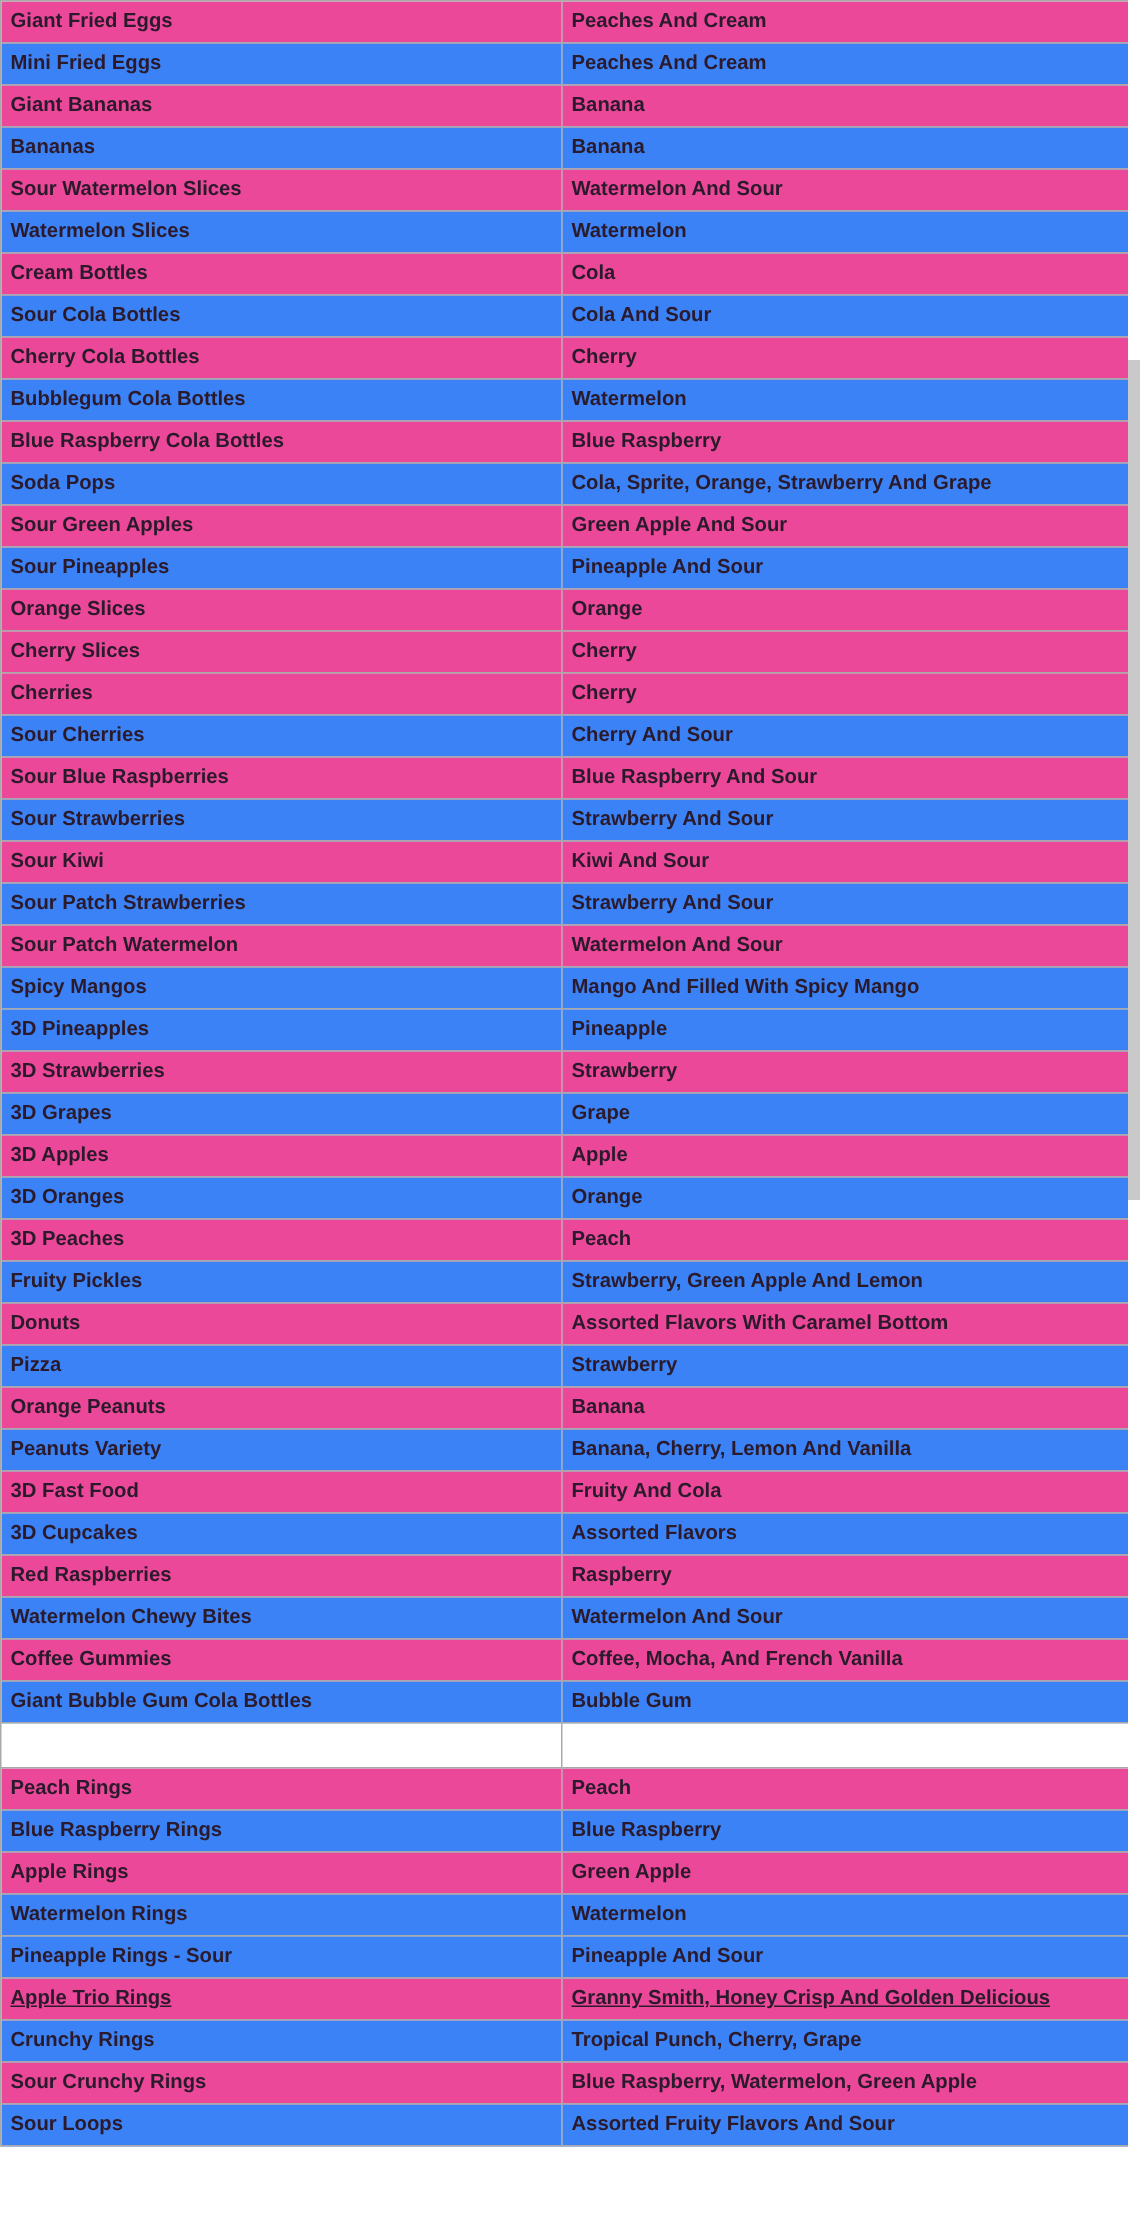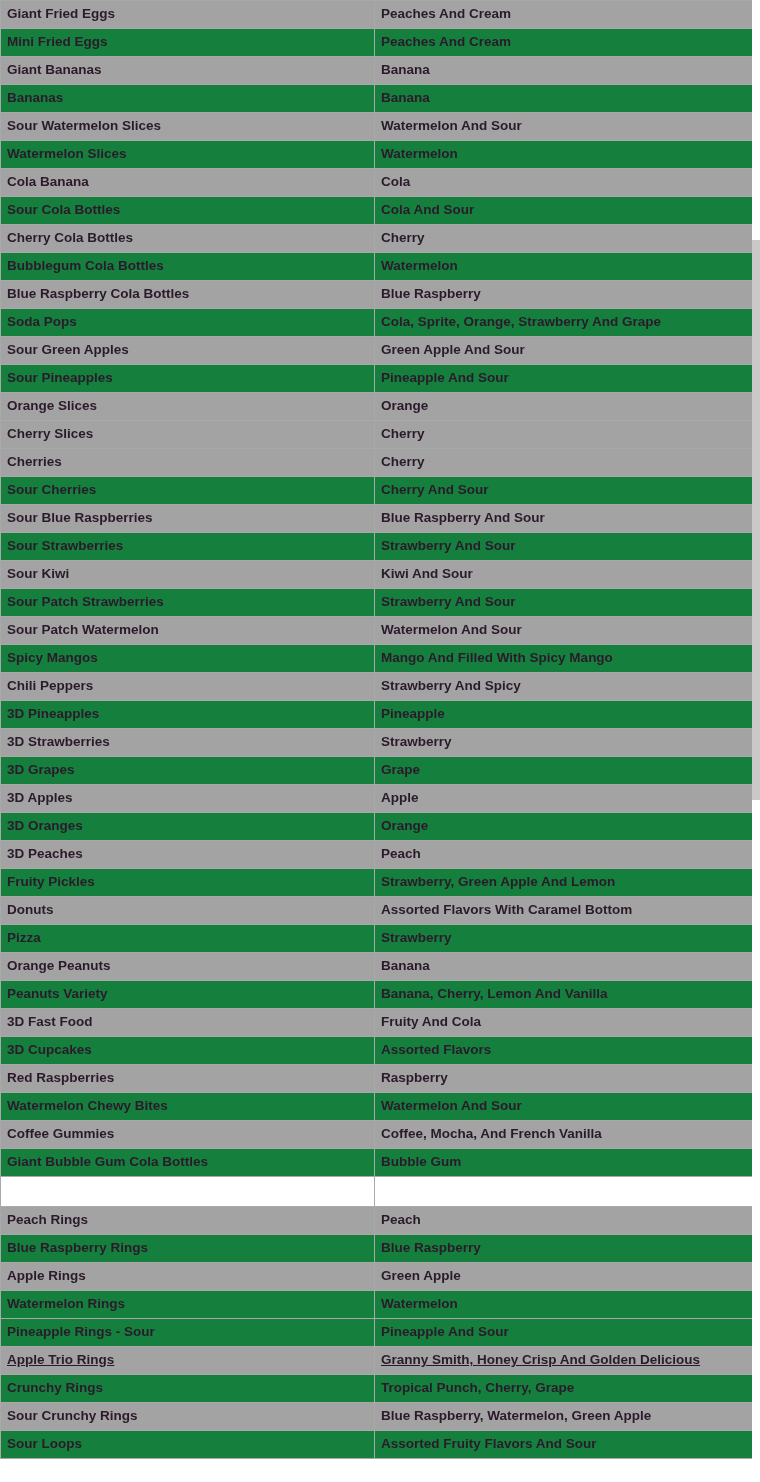--- a/index.html
+++ b/index.html
@@ -30,22 +30,22 @@
     border: 1px solid #a9a9a9;
     padding: 4px 6px 5px 6px;
     font-size: 13.5px;
     font-weight: bold;
     color: #2b1a2b;
     line-height: 1.18;
     vertical-align: middle;
     height: 18px;
     word-wrap: break-word;
   }
-  tr.shade-light td { background: #a3a3a3; }
-  tr.shade-dark td { background: #15803d; }
+  tr.shade-light td { background: #ec4899; }
+  tr.shade-dark td { background: #3b82f6; }
   tr.spacer td {
     background: #ffffff;
     height: 20px;
     border-left: 1px solid #a9a9a9;
     border-right: 1px solid #a9a9a9;
     border-top: 1px solid #a9a9a9;
     border-bottom: 1px solid #a9a9a9;
   }
   tr.spacer td.blankcell {
     background: #ffffff;
@@ -101,21 +101,21 @@
         </tr>
         <tr class="shade-light">
           <td>Sour Watermelon Slices</td>
           <td>Watermelon And Sour</td>
         </tr>
         <tr class="shade-dark">
           <td>Watermelon Slices</td>
           <td>Watermelon</td>
         </tr>
         <tr class="shade-light">
-          <td>Cola Banana</td>
+          <td>Cream Bottles</td>
           <td>Cola</td>
         </tr>
         <tr class="shade-dark">
           <td>Sour Cola Bottles</td>
           <td>Cola And Sour</td>
         </tr>
         <tr class="shade-light">
           <td>Cherry Cola Bottles</td>
           <td>Cherry</td>
         </tr>
@@ -171,24 +171,20 @@
           <td>Sour Patch Strawberries</td>
           <td>Strawberry And Sour</td>
         </tr>
         <tr class="shade-light">
           <td>Sour Patch Watermelon</td>
           <td>Watermelon And Sour</td>
         </tr>
         <tr class="shade-dark">
           <td>Spicy Mangos</td>
           <td>Mango And Filled With Spicy Mango</td>
-        </tr>
-        <tr class="shade-light">
-          <td>Chili Peppers</td>
-          <td>Strawberry And Spicy</td>
         </tr>
         <tr class="shade-dark">
           <td>3D Pineapples</td>
           <td>Pineapple</td>
         </tr>
         <tr class="shade-light">
           <td>3D Strawberries</td>
           <td>Strawberry</td>
         </tr>
         <tr class="shade-dark">

